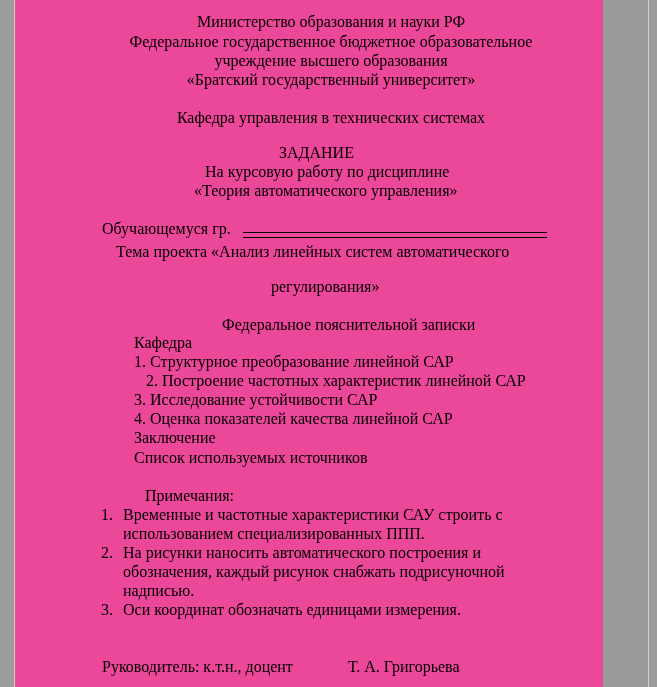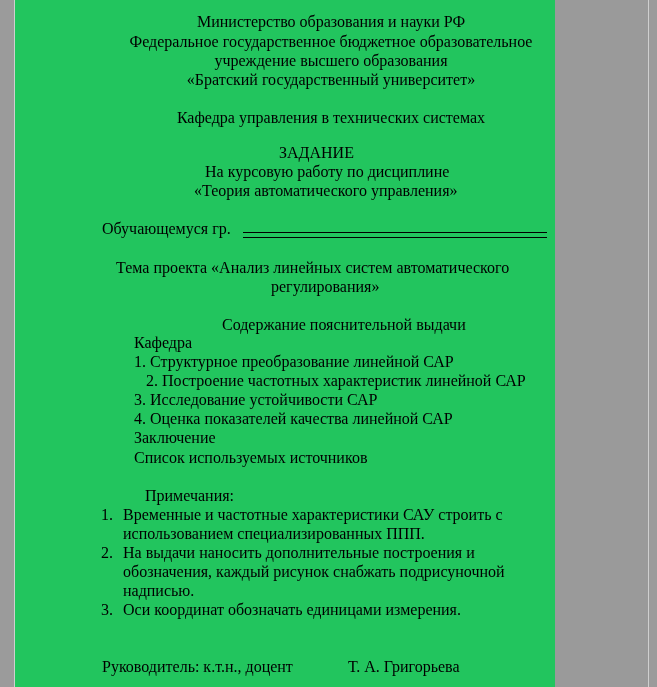--- a/index.html
+++ b/index.html
@@ -6,22 +6,22 @@
   body {
     width: 657px; height: 687px; overflow: hidden;
     background: #9a9a9a;
     position: relative;
     font-family: "Liberation Serif", "DejaVu Serif", serif;
     color: #000;
   }
   .gutter-left { position: absolute; left: 0; top: 0; width: 14px; height: 687px; background: #9b9b9b; border-right: 1px solid #cfcfcf; }
   .gutter-right { position: absolute; left: 648px; top: 0; width: 9px; height: 687px; background: #9b9b9b; border-left: 1px solid #cfcfcf; }
   .page {
-    position: absolute; left: 15px; top: 0; width: 540px; height: 687px;
-    background: #22c55e;
+    position: absolute; left: 15px; top: 0; width: 588px; height: 687px;
+    background: #ec4899;
   }
   .line { position: absolute; font-size: 16px; line-height: 19px; white-space: nowrap; }
   .center { left: 0; width: 632px; text-align: center; }
   .bold { font-weight: normal; }
   .underline-field {
     position: absolute; left: 228px; top: 232px; width: 304px; height: 4px;
     border-top: 1.5px solid #000; border-bottom: 1.5px solid #000;
   }
 </style>
 </head>
@@ -38,40 +38,40 @@
 
   <div class="line center" style="top:108px">Кафедра управления в технических системах</div>
 
   <div class="line" style="top:143px; left:264px">ЗАДАНИЕ</div>
   <div class="line" style="top:162px; left:190px">На курсовую работу по дисциплине</div>
   <div class="line" style="top:181px; left:179px">«Теория автоматического управления»</div>
 
   <div class="line" style="top:219px; left:87px">Обучающемуся гр.</div>
   <div class="underline-field"></div>
 
-  <div class="line bold" style="top:258px; left:101px">Тема проекта «Анализ линейных систем автоматического</div>
+  <div class="line bold" style="top:242px; left:101px">Тема проекта «Анализ линейных систем автоматического</div>
   <div class="line bold" style="top:277px; left:256px">регулирования»</div>
 
-  <div class="line bold" style="top:315px; left:207px">Содержание пояснительной выдачи</div>
+  <div class="line bold" style="top:315px; left:207px">Федеральное пояснительной записки</div>
   <div class="line" style="top:333px; left:119px">Кафедра</div>
   <div class="line" style="top:352px; left:119px">1. Структурное преобразование линейной САР</div>
   <div class="line" style="top:371px; left:131px">2. Построение частотных характеристик линейной САР</div>
   <div class="line" style="top:390px; left:119px">3. Исследование устойчивости САР</div>
   <div class="line" style="top:409px; left:119px">4. Оценка показателей качества линейной САР</div>
   <div class="line" style="top:428px; left:119px">Заключение</div>
   <div class="line" style="top:448px; left:119px">Список используемых источников</div>
 
   <div class="line bold" style="top:486px; left:130px">Примечания:</div>
 
   <div class="line" style="top:505px; left:86px">1.</div>
   <div class="line" style="top:505px; left:108px">Временные и частотные характеристики САУ строить с</div>
   <div class="line" style="top:524px; left:108px">использованием специализированных ППП.</div>
 
   <div class="line" style="top:543px; left:86px">2.</div>
-  <div class="line" style="top:543px; left:108px">На выдачи наносить дополнительные построения и</div>
+  <div class="line" style="top:543px; left:108px">На рисунки наносить автоматического построения и</div>
   <div class="line" style="top:562px; left:108px">обозначения, каждый рисунок снабжать подрисуночной</div>
   <div class="line" style="top:581px; left:108px">надписью.</div>
 
   <div class="line" style="top:600px; left:86px">3.</div>
   <div class="line" style="top:600px; left:108px">Оси координат обозначать единицами измерения.</div>
 
   <div class="line" style="top:657px; left:87px">Руководитель: к.т.н., доцент</div>
   <div class="line" style="top:657px; left:333px">Т. А. Григорьева</div>
 </div>
 

